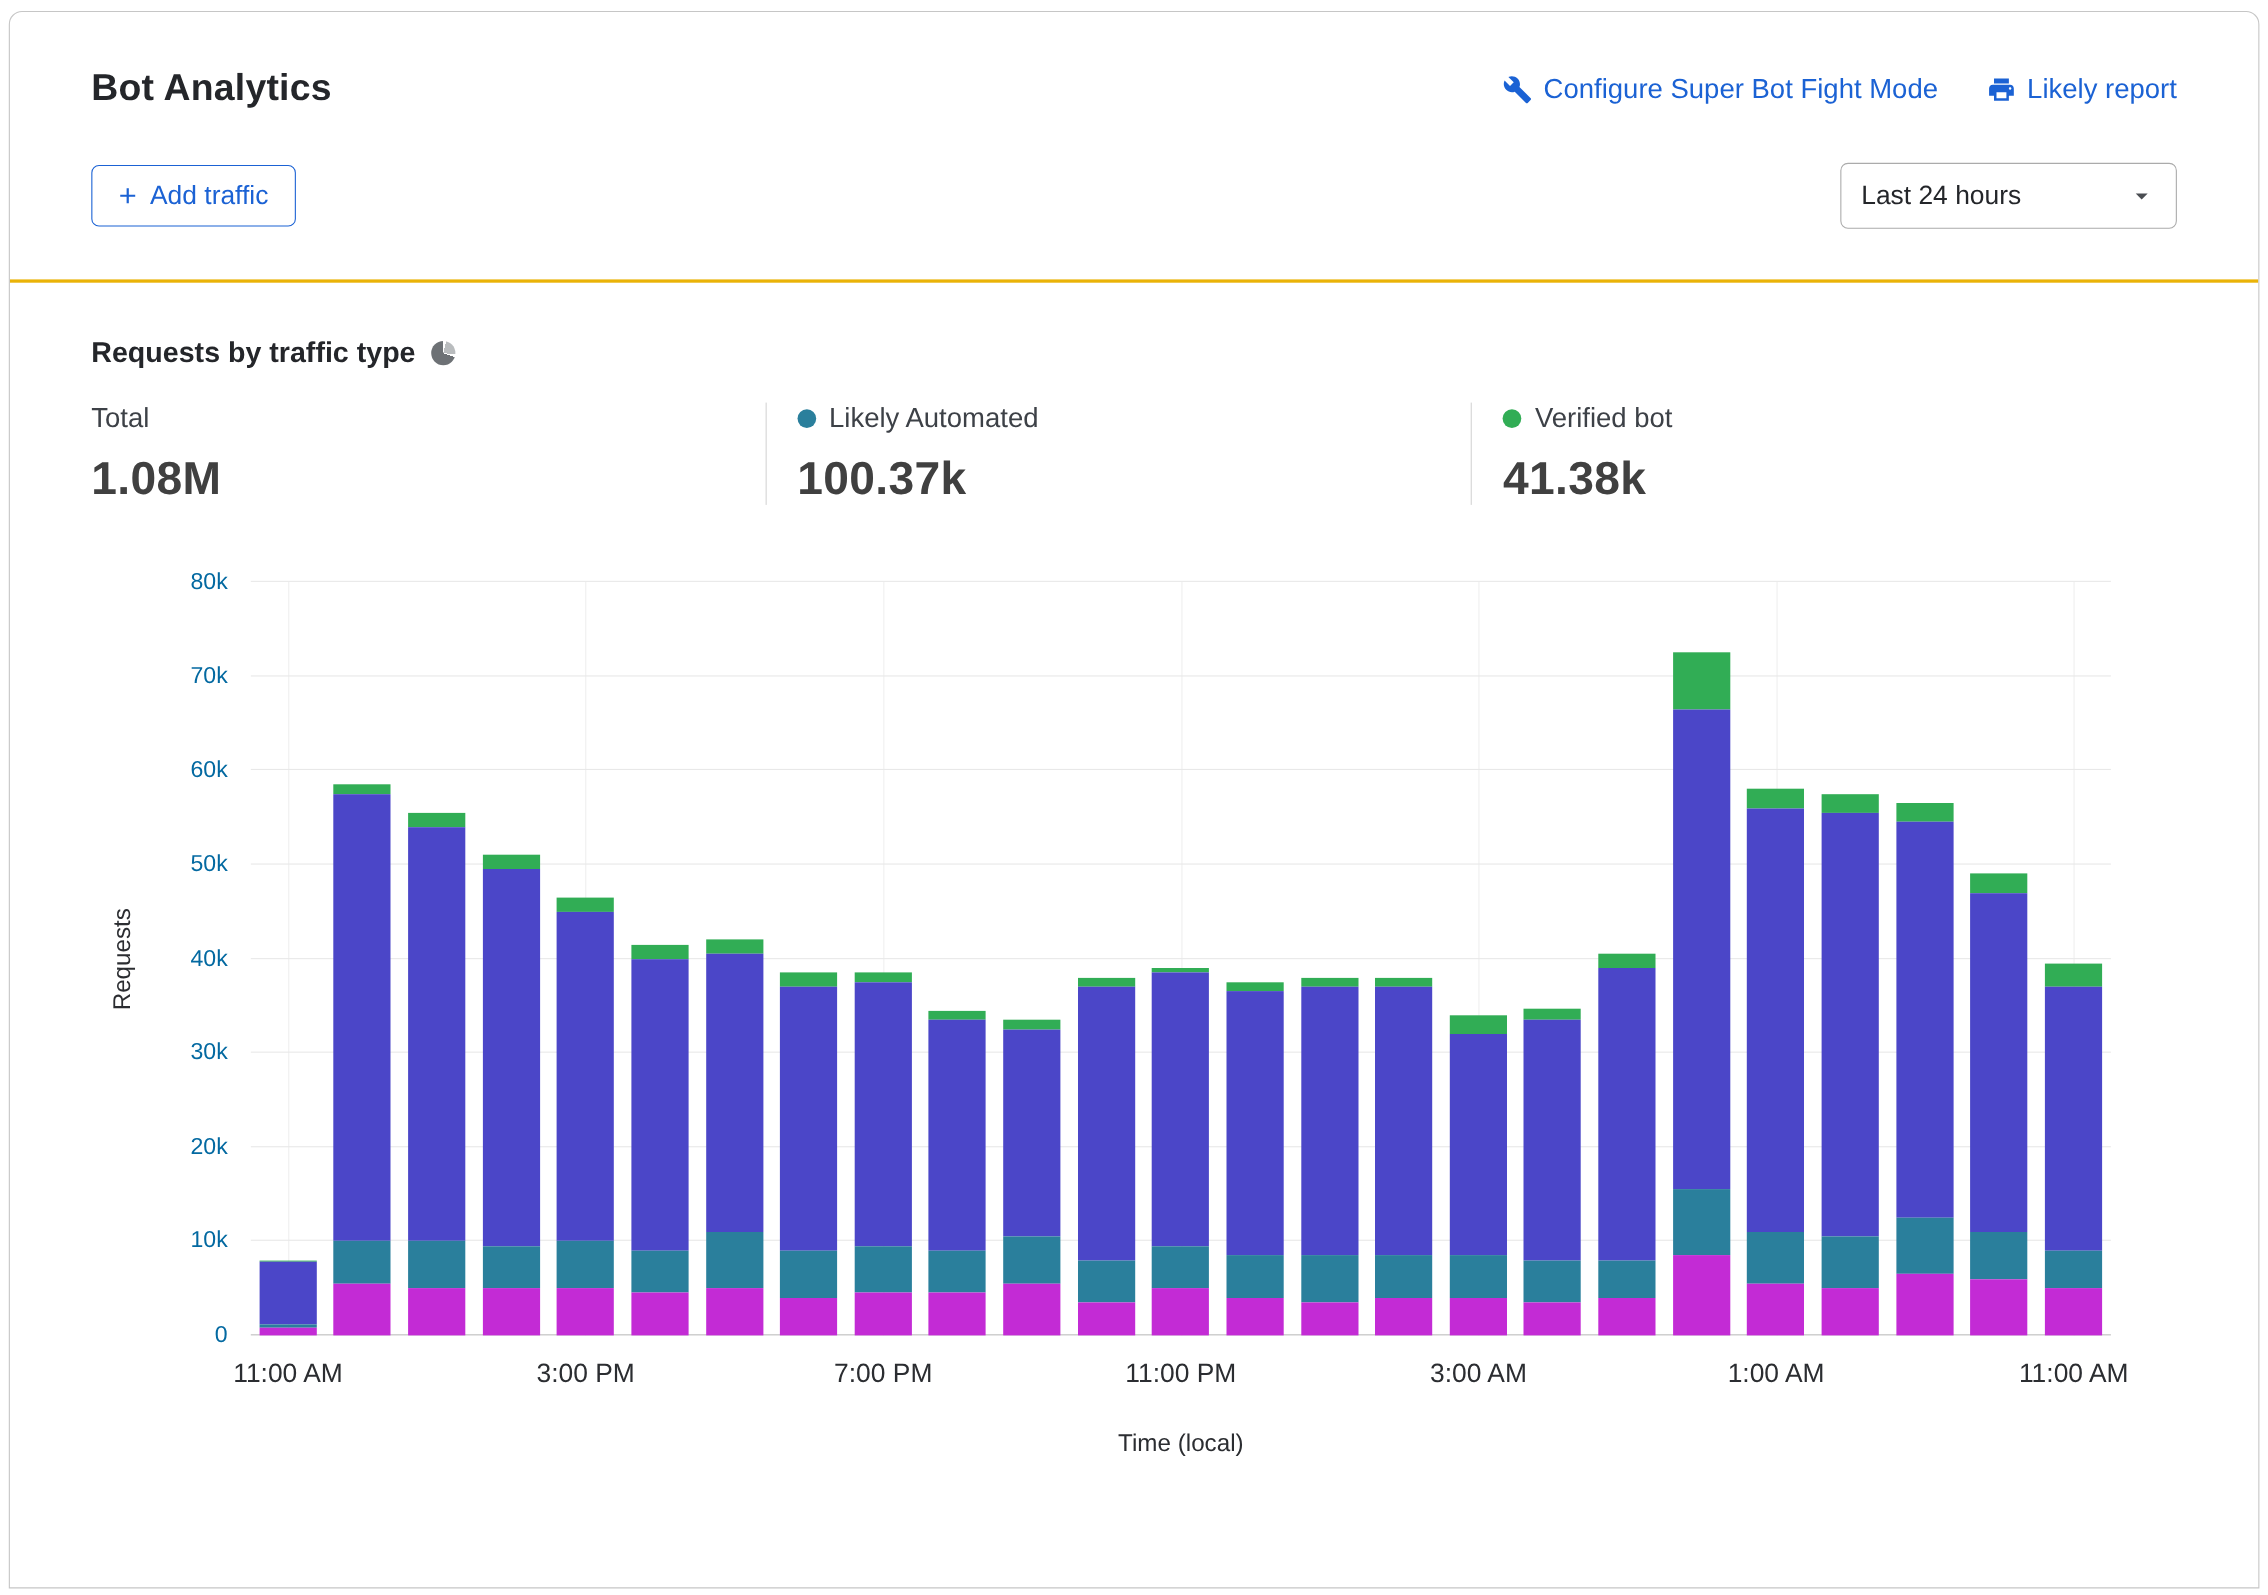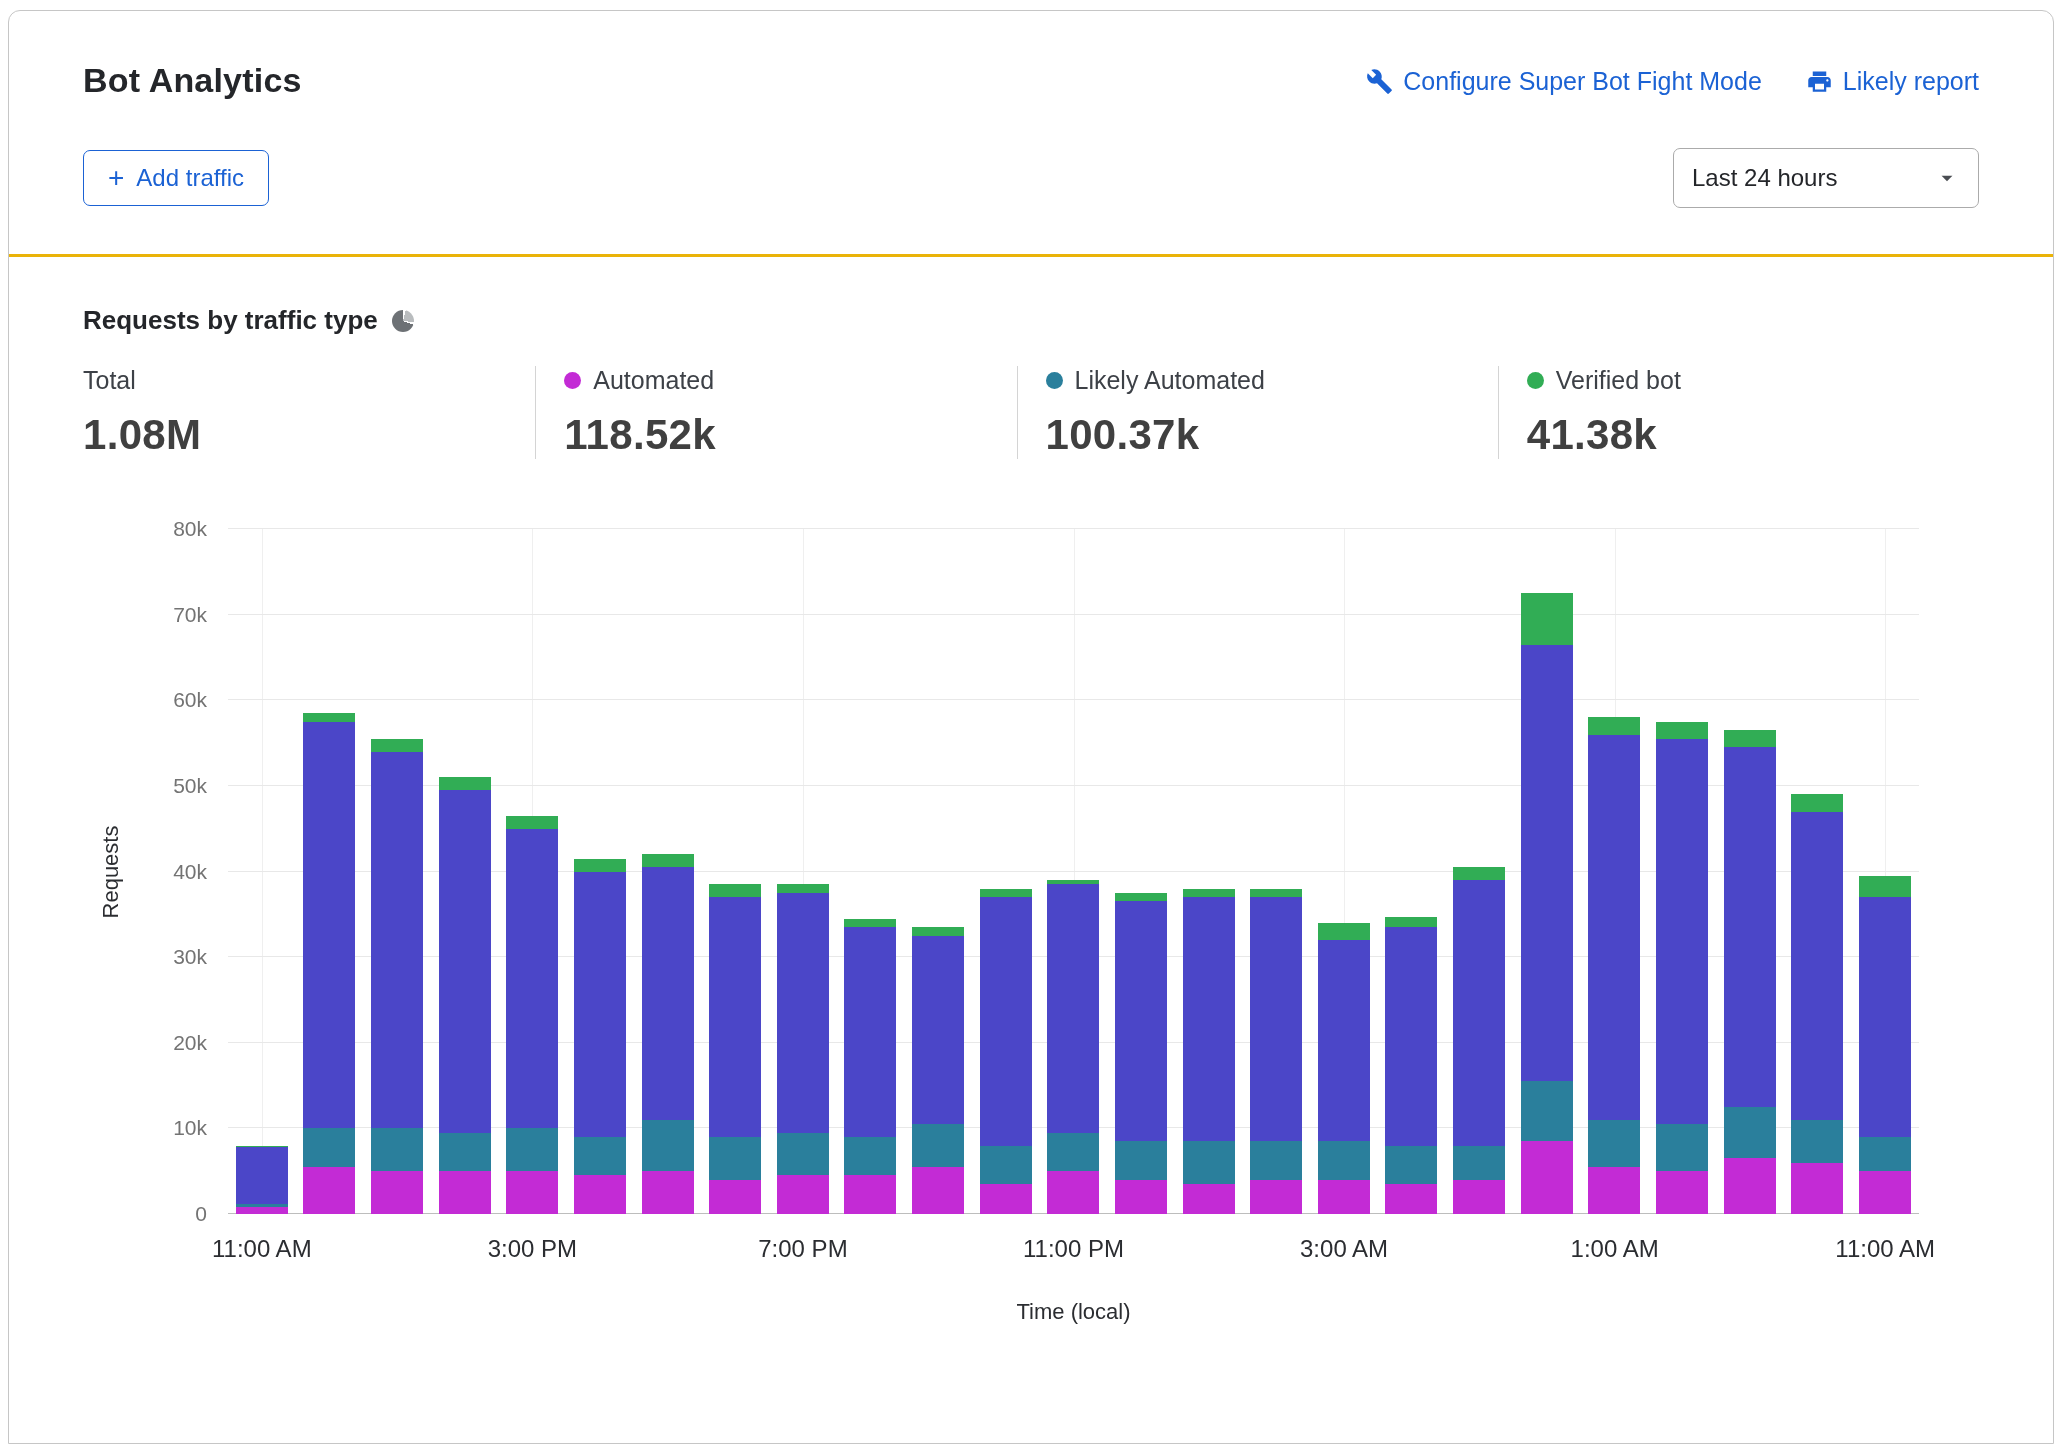--- a/index.html
+++ b/index.html
@@ -60,21 +60,21 @@
   
   .chart { position: relative; height: 800px; margin-top: 70px; }
   .y-axis-title {
     position: absolute; left: 28px; top: 343px;
     transform: translate(-50%, -50%) rotate(-90deg);
     font-size: 22px; color: #2b2d31; white-space: nowrap;
   }
   .y-axis-labels { position: absolute; left: 0; top: 0; bottom: 115px; width: 140px; }
   .ytick {
     position: absolute; right: 16px; transform: translateY(50%);
-    font-size: 21px; color: #737373;
+    font-size: 21px; color: #0369a1;
   }
   .plot-area { position: absolute; left: 145px; right: 60px; top: 0; bottom: 115px; }
   .ygrid { position: absolute; left: 0; right: 0; height: 1px; background: #e8e8e8; z-index: 1; }
   .ygrid.zero { background: #bdbdbd; }
   .vgrid { position: absolute; top: 0; bottom: 0; width: 1px; background: #efefef; z-index: 0; }
   .bars {
     position: absolute; inset: 0; z-index: 2;
     display: flex; align-items: flex-end; justify-content: space-around;
   }
   .bar {
@@ -134,27 +134,20 @@
       <h2>Requests by traffic type</h2>
       <span class="pie-icon"></span>
     </div>
 
     <div class="stats">
       <div class="stat">
         <div class="stat-label-row">
             <span>Total</span>
           </div>
         <div class="stat-value">1.08M</div>
-      </div>
-      <div class="stat">
-        <div class="stat-label-row">
-          <span class="dot" style="background: rgb(195, 43, 213);"></span>
-          <span>Automated</span>
-        </div>
-        <div class="stat-value">118.52k</div>
       </div>
       <div class="stat">
         <div class="stat-label-row">
           <span class="dot" style="background: rgb(42, 127, 156);"></span>
           <span>Likely Automated</span>
         </div>
         <div class="stat-value">100.37k</div>
       </div>
       <div class="stat">
         <div class="stat-label-row">

